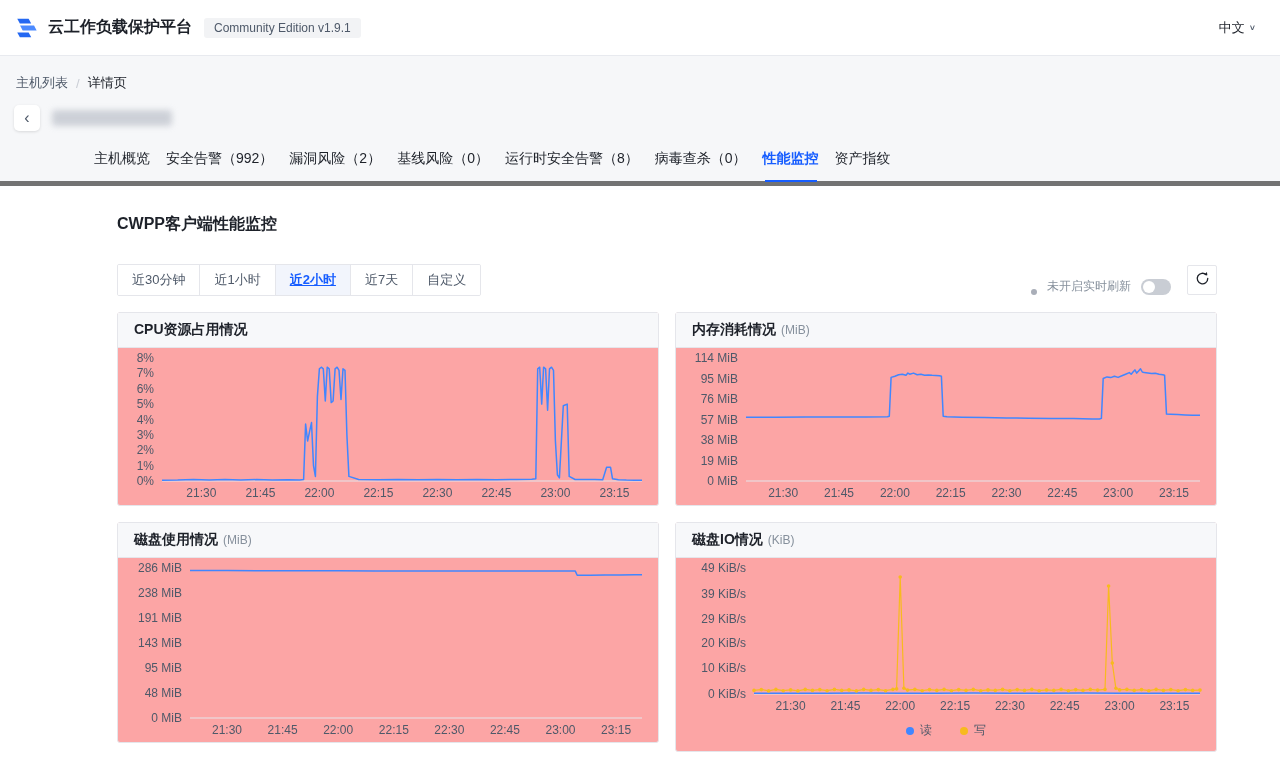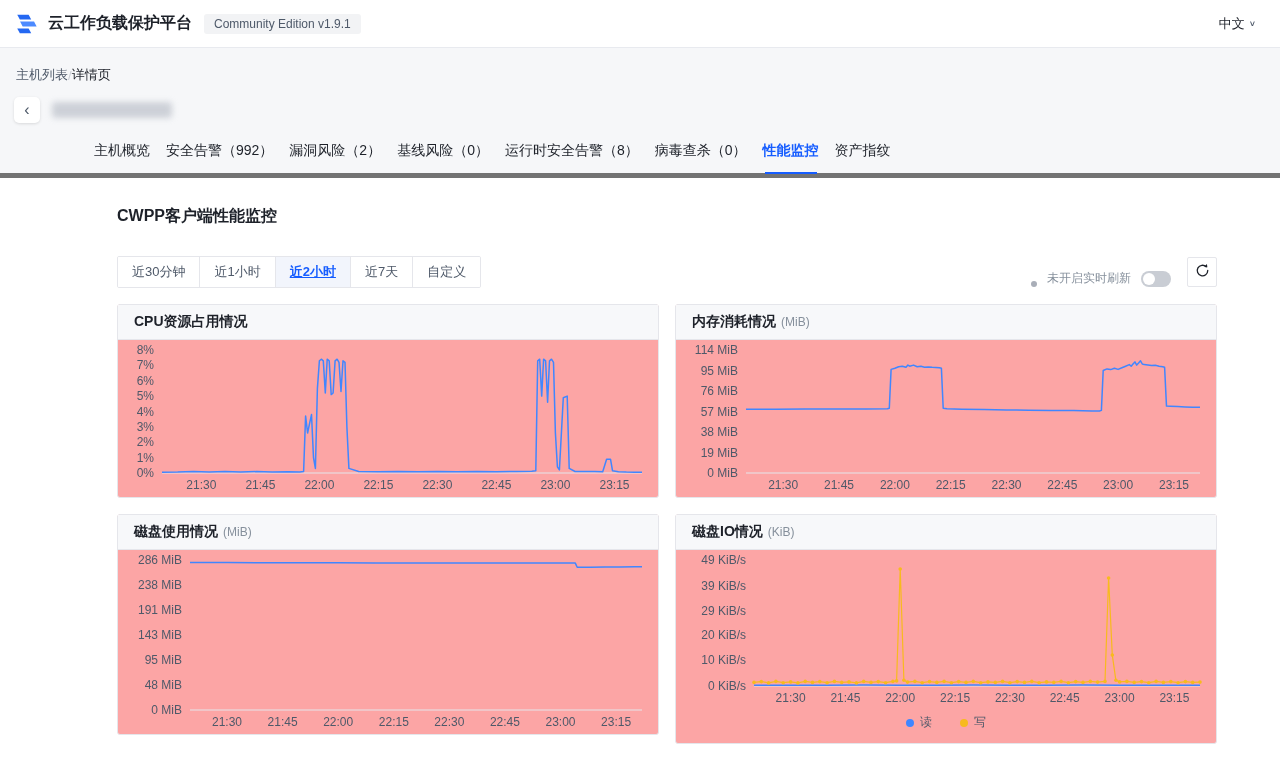--- a/index.html
+++ b/index.html
@@ -4,35 +4,35 @@
 <style>
   * { box-sizing: border-box; margin: 0; padding: 0; }
   html, body { width: 1280px; height: 757px; overflow: hidden; }
   body {
     font-family: "Liberation Sans", "DejaVu Sans", sans-serif;
     background: #f6f7f9;
     color: #1d2129;
   }
   
   .topbar {
-    height: 48px; background: #fff; border-bottom: 1px solid #e8eaef;
+    height: 56px; background: #fff; border-bottom: 1px solid #e8eaef;
     display: flex; align-items: center; padding: 0 24px 0 14px;
   }
   .logo { display: flex; align-items: center; margin-right: 8px; }
   .app-title { font-size: 16px; font-weight: 700; color: #1d2129; }
   .edition-badge {
     margin-left: 12px; background: #f2f3f5; color: #4e5969;
     font-size: 12px; padding: 3px 10px; border-radius: 3px;
   }
   .topbar .spacer { flex: 1; }
   .lang { font-size: 13px; color: #1d2129; display: flex; align-items: center; gap: 4px; cursor: pointer; }
   .caret { font-size: 10px; color: #4e5969; transform: scaleY(.8); }
 
   
-  .breadcrumb { padding: 18px 8px 0 16px; font-size: 13px; color: #4e5969; display: flex; align-items: center; }
+  .breadcrumb { padding: 18px 8px 0 16px; font-size: 13px; color: #4e5969; display: flex; gap: 8px; align-items: center; }
   .breadcrumb .sep { color: #c9cdd4; }
   .breadcrumb .current { color: #1d2129; }
   .host-row { margin: 13px 0 0 14px; display: flex; align-items: center; }
   .back-btn {
     width: 26px; height: 26px; background: #fff; border: none; border-radius: 5px;
     box-shadow: 0 1px 3px rgba(0,0,0,.12); color: #4e5969; font-size: 16px; line-height: 24px;
     cursor: pointer; text-align: center;
   }
   .host-blur { width: 120px; height: 16px; margin-left: 12px; background: #c6cad2; border-radius: 3px; filter: blur(3px); opacity: .85; }
 

